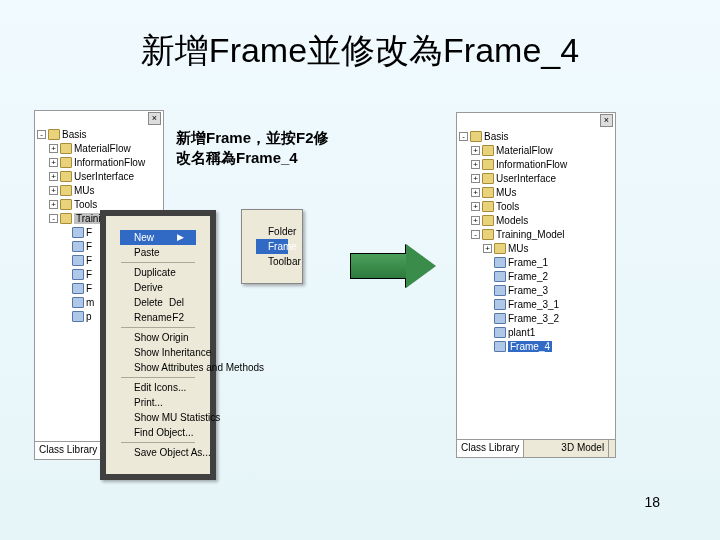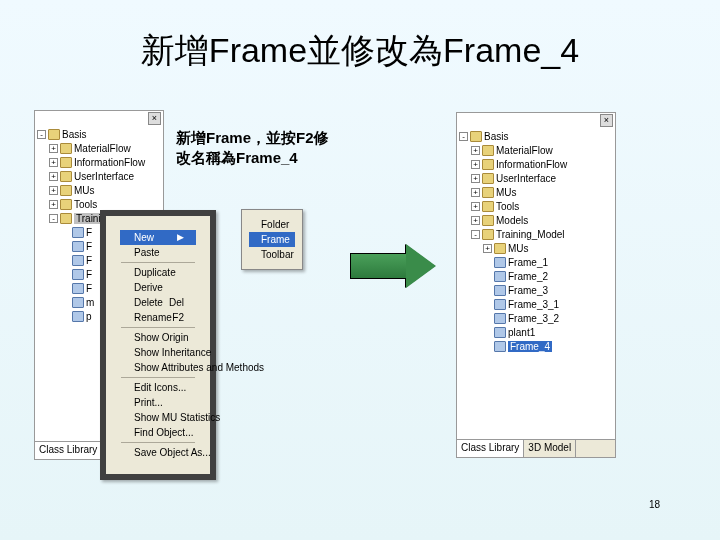--- a/index.html
+++ b/index.html
@@ -28,21 +28,21 @@
     left: 176px;
     font-size: 15px;
     font-weight: bold;
     color: #000;
     line-height: 1.3;
   }
   .page-num {
     position: absolute;
     bottom: 30px;
     right: 60px;
-    font-size: 10px;
+    font-size: 14px;
   }
   
   .panel {
     position: absolute;
     background: #fff;
     border: 1px solid #999;
     font-size: 10px;
     font-family: Tahoma, Arial, sans-serif;
     color: #000;
   }
@@ -102,20 +102,21 @@
     color: #fff;
     padding: 0 2px;
   }
   .panel-tabs {
     position: absolute;
     bottom: 0; left: 0; right: 0;
     height: 18px;
     display: flex;
     background: #ece9d8;
     border-top: 1px solid #999;
+    gap: 33px;
   }
   .tab {
     border-right: 1px solid #999;
     padding: 2px 4px;
     font-size: 10px;
     background: #ece9d8;
   }
   .tab.active { background: #fff; }
   
   .ctxmenu {
@@ -151,21 +152,21 @@
   .submenu {
     position: absolute;
     top: 209px;
     left: 241px;
     width: 62px;
     background: #ece9d8;
     border: 1px solid #888;
     box-shadow: 2px 2px 3px rgba(0,0,0,.3);
     font-size: 10px;
     font-family: Tahoma, sans-serif;
-    padding: 7px;
+    padding: 14px;
   }
   .submenu .menu-item { padding: 2px 8px 2px 12px; }
   
   .big-arrow {
     position: absolute;
     top: 244px;
     left: 350px;
     width: 90px;
     height: 44px;
   }

